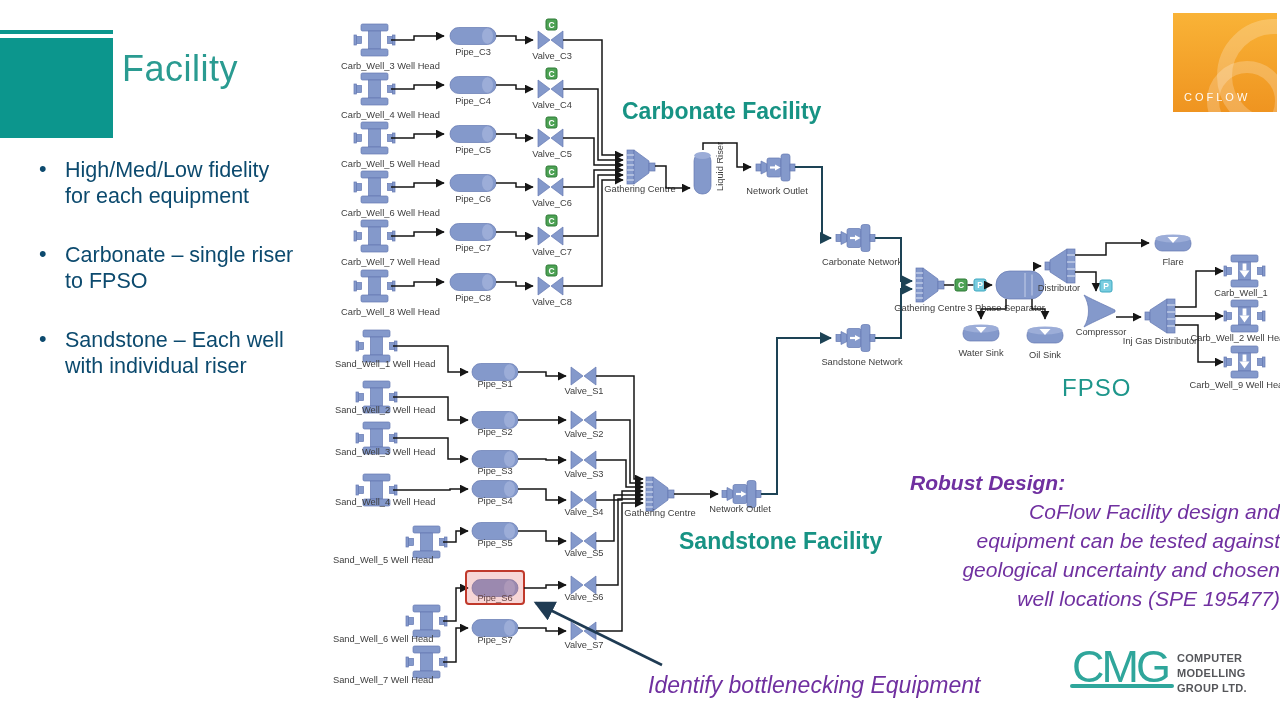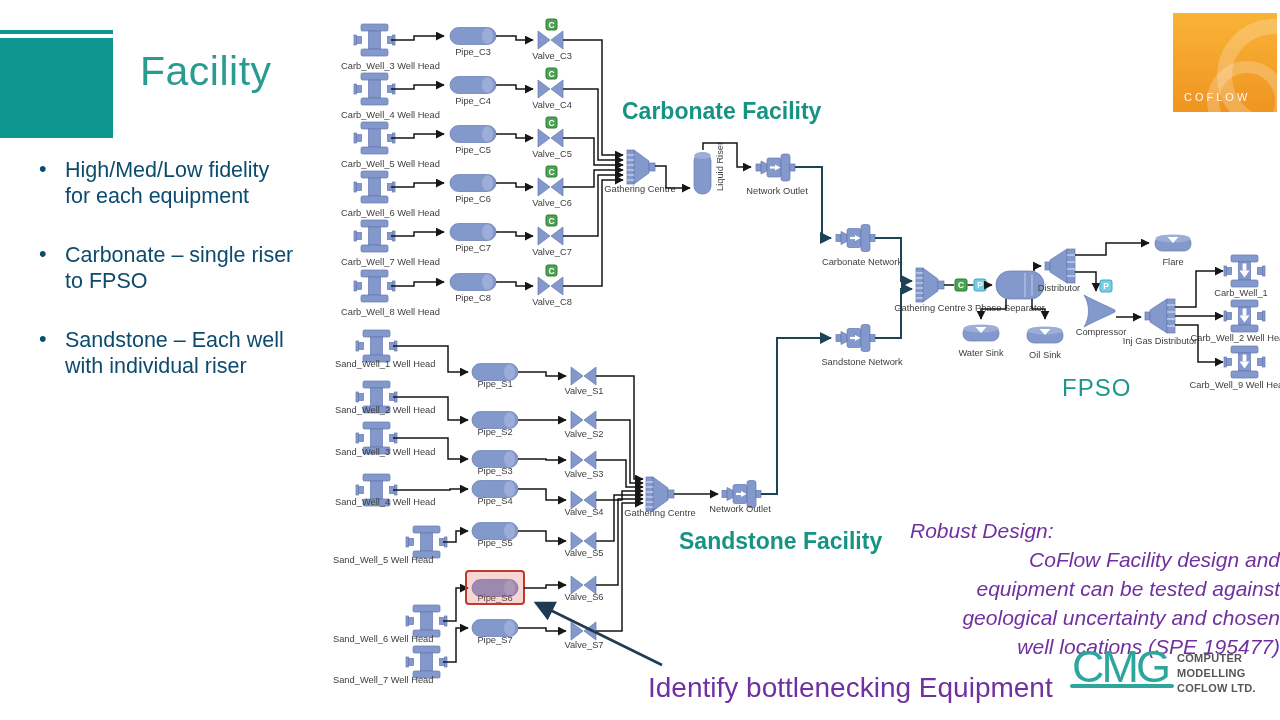--- a/index.html
+++ b/index.html
@@ -2,37 +2,37 @@
 <html><head>
 <meta charset="utf-8">
 <style>
   html,body{margin:0;padding:0;background:#fff;}
   #slide{position:relative;width:1280px;height:720px;overflow:hidden;background:#fff;
          font-family:"Liberation Sans",sans-serif;}
   .abs{position:absolute;}
   
   #accent-line{left:0;top:30px;width:113px;height:4px;background:#0c968d;}
   #accent-block{left:0;top:38px;width:113px;height:100px;background:#0c968d;}
-  #page-title{left:140px;top:48px;font-size:41px;color:#2a9b91;letter-spacing:0.5px;}
+  #page-title{left:122px;top:48px;font-size:36px;color:#2a9b91;letter-spacing:0.5px;}
   #bullets{left:36px;top:158px;width:286px;color:#0c4a6e;font-size:21.5px;line-height:25.5px;}
   .bullet{position:relative;padding-left:29px;margin-bottom:34px;white-space:pre-line;}
   .bullet::before{content:"\2022";position:absolute;left:3px;top:-1px;}
   
   .lbl{font:9.3px "Liberation Sans",sans-serif;fill:#3d3d3d;}
   .fac{font:700 23px "Liberation Sans",sans-serif;fill:#179384;}
   .fpso-t{font:500 24px "Liberation Sans",sans-serif;fill:#1e968b;letter-spacing:1px;}
   .badge-t{font:700 8.5px "Liberation Sans",sans-serif;fill:#fff;text-anchor:middle;}
   .ck{stroke:#161616;stroke-width:1.5;fill:none;}
   .cd{stroke:#1d4355;stroke-width:2;fill:none;}
   .an{stroke:#1f3b53;stroke-width:2.6;fill:none;}
   
   #robust{left:910px;top:468px;width:370px;color:#7030a0;font-style:italic;font-size:21px;line-height:29px;}
-  #robust .t{font-weight:400;margin-top:48px;}
+  #robust .t{font-weight:700;}
   #robust .b{white-space:pre-line;text-align:right;}
-  #bottleneck{left:648px;top:672px;color:#7030a0;font-size:28px;}
+  #bottleneck{left:648px;top:672px;color:#7030a0;font-style:italic;font-size:23px;}
   
   #coflow{left:1173px;top:13px;width:104px;height:99px;overflow:hidden;
           background:linear-gradient(180deg,#f9b337,#ef9420);}
   .ring{position:absolute;border-radius:50%;border:15px solid rgba(255,255,255,0.22);}
   #ring1{width:84px;height:84px;left:44px;top:6px;}
   #ring2{width:56px;height:56px;border-width:12px;left:34px;top:48px;}
   #coflow-text{position:absolute;left:11px;bottom:9px;color:rgba(255,255,255,0.95);
                font-size:11px;letter-spacing:3px;}
   
   #cmg{left:1072px;top:646px;display:flex;align-items:flex-start;gap:9px;}
@@ -428,17 +428,17 @@
   </div>
 
   <div id="cmg" class="abs">
     <div id="cmg-mark">
       <div id="cmg-letters">CMG</div>
       <div id="cmg-underline"></div>
     </div>
     <div id="cmg-text">
       <div>COMPUTER</div>
       <div>MODELLING</div>
-      <div>COFLOW LTD.</div>
+      <div>GROUP LTD.</div>
     </div>
   </div>
 
 </div>
 
 </body></html>

